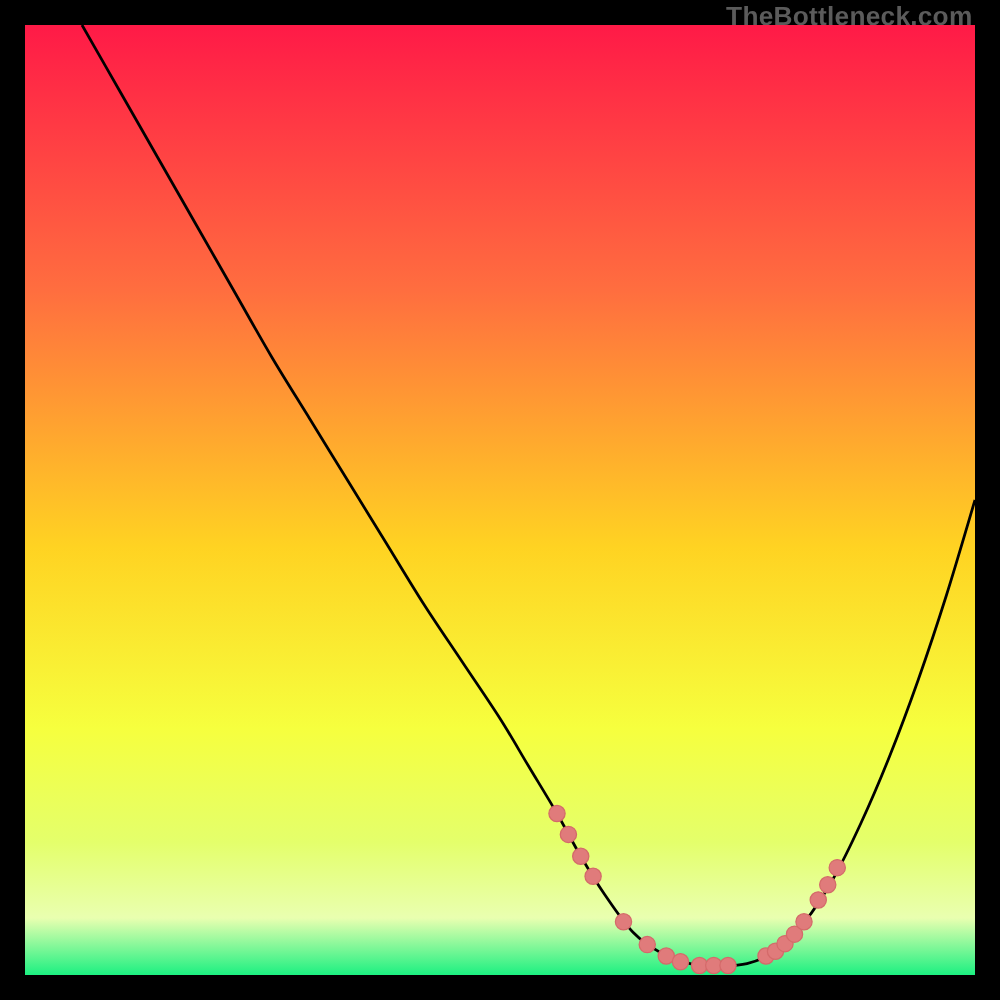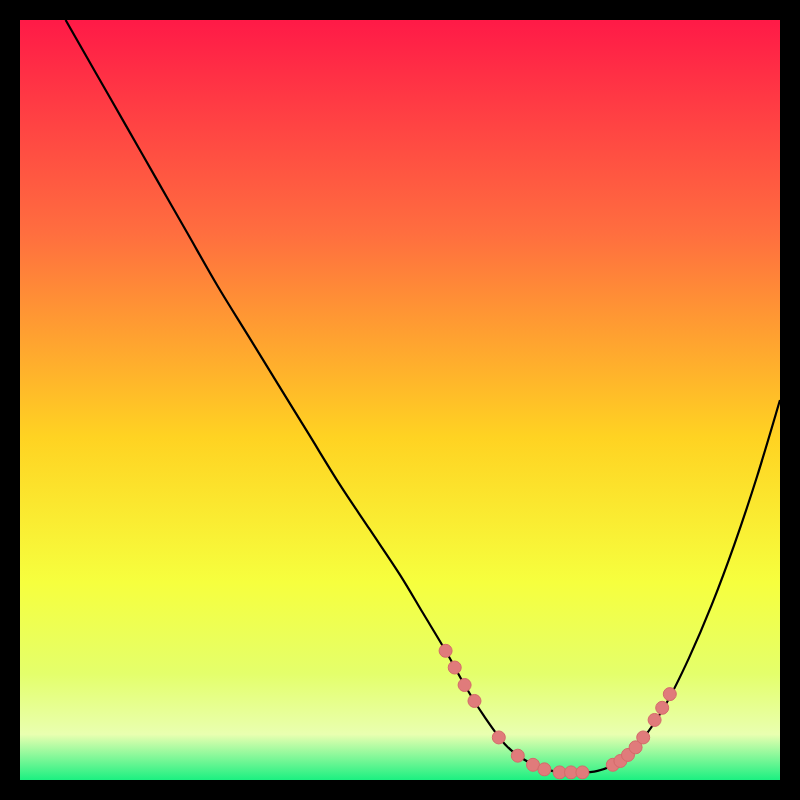--- a/index.html
+++ b/index.html
@@ -33,20 +33,21 @@
     font-size: 21px;
     font-weight: 600;
     color: #5b5b5b;
     letter-spacing: 0.2px;
   }
 </style>
 </head>
 <body>
 
 <div class="frame">
+  <div class="watermark">TheBottleneck.com</div>
   <svg class="plot" viewBox="0 0 760 760" preserveAspectRatio="none">
     <defs>
       <linearGradient id="bg-grad" x1="0" y1="0" x2="0" y2="1">
         <stop id="g0" offset="0%" stop-color="#ff1a47"></stop>
         <stop id="g1" offset="28%" stop-color="#ff6e3f"></stop>
         <stop id="g2" offset="55%" stop-color="#ffd322"></stop>
         <stop id="g3" offset="74%" stop-color="#f6ff3e"></stop>
         <stop id="g4" offset="86%" stop-color="#e4ff6b"></stop>
         <stop id="g5" offset="94%" stop-color="#e9ffb0"></stop>
         <stop id="g6" offset="100%" stop-color="#1cf081"></stop>

